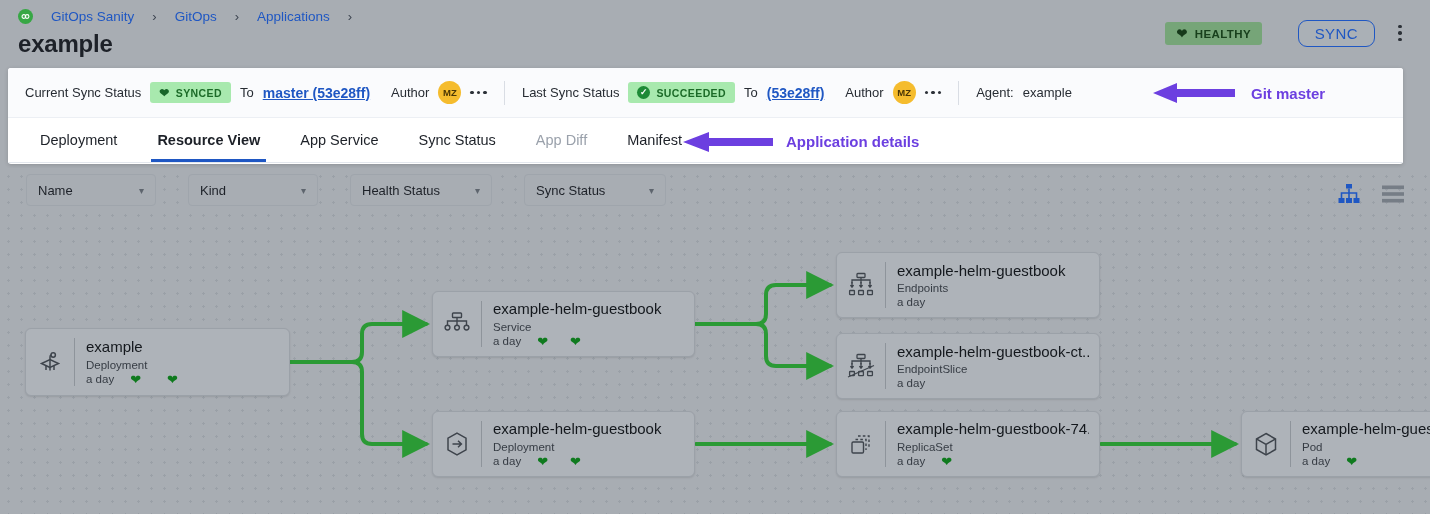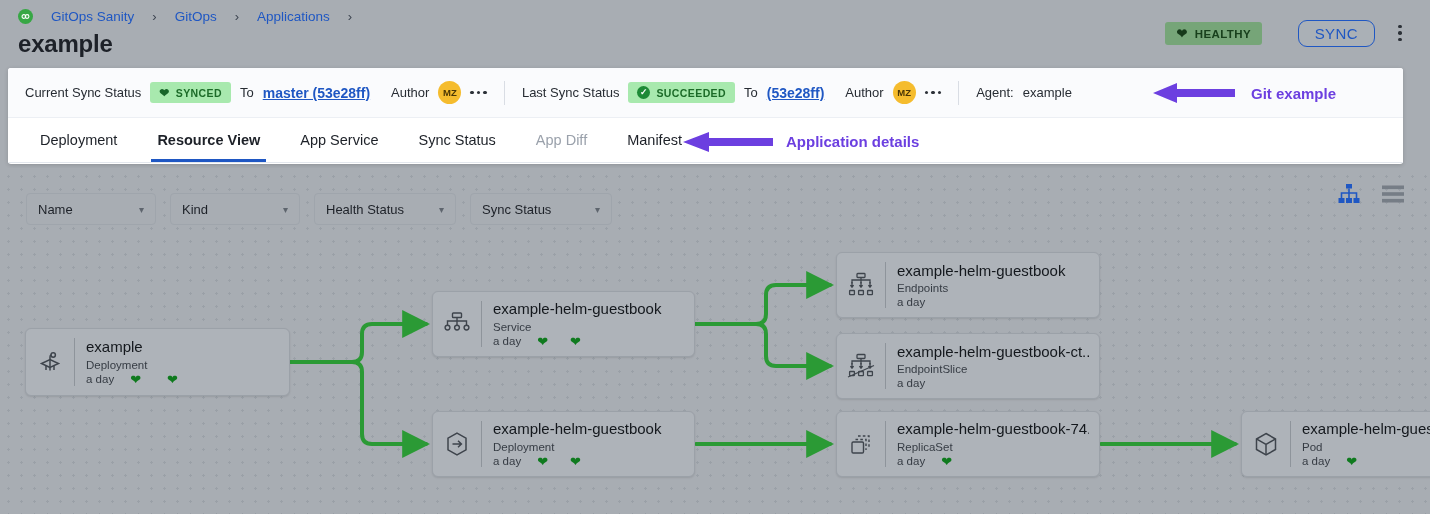--- a/index.html
+++ b/index.html
@@ -131,22 +131,22 @@
   
   .canvas {
     position: absolute; left: 0; top: 168px; width: 1430px; height: 346px;
     background-color: #a8adb3;
     background-image: radial-gradient(#9aa0a7 1px, transparent 1.1px);
     background-size: 13px 13px;
     background-position: 2px 2px;
     overflow: hidden;
   }
   .filters {
-    position: absolute; left: 26px; top: 25px;
-    display: flex; gap: 14px;
+    position: absolute; left: 26px; top: 6px;
+    display: flex; gap: 32px;
   }
   .filter {
     width: 130px; height: 32px;
     border: 1px solid #9fa5ac; border-radius: 4px;
     background: #a8adb3;
     display: flex; align-items: center; justify-content: space-between;
     padding: 0 11px; font-size: 13px; color: #1d2128; cursor: pointer;
   }
   .filter.wide { width: 142px; }
   .chev { color: #5e656e; font-size: 10px; }
@@ -261,21 +261,21 @@
     <span class="vdiv"></span>
 
     <div class="srow-group">
       <span class="srow-label">Agent:</span>
       <span class="srow-label">example</span>
     </div>
 
     <svg class="anno-arrow" style="left:1145px; top:14px;" width="82" height="22" viewBox="0 0 82 22">
       <path d="M0 11 L24 1 L24 7 L82 7 L82 15 L24 15 L24 21 Z" fill="#6c3fe0"></path>
     </svg>
-    <span class="anno-label" style="left:1243px; top:17px;">Git example</span>
+    <span class="anno-label" style="left:1243px; top:17px;">Git master</span>
   </div>
 
   <div class="tabs-row">
     <div class="tab">Deployment</div>
     <div class="tab active">Resource View</div>
     <div class="tab">App Service</div>
     <div class="tab">Sync Status</div>
     <div class="tab muted">App Diff</div>
     <div class="tab">Manifest</div>
 

